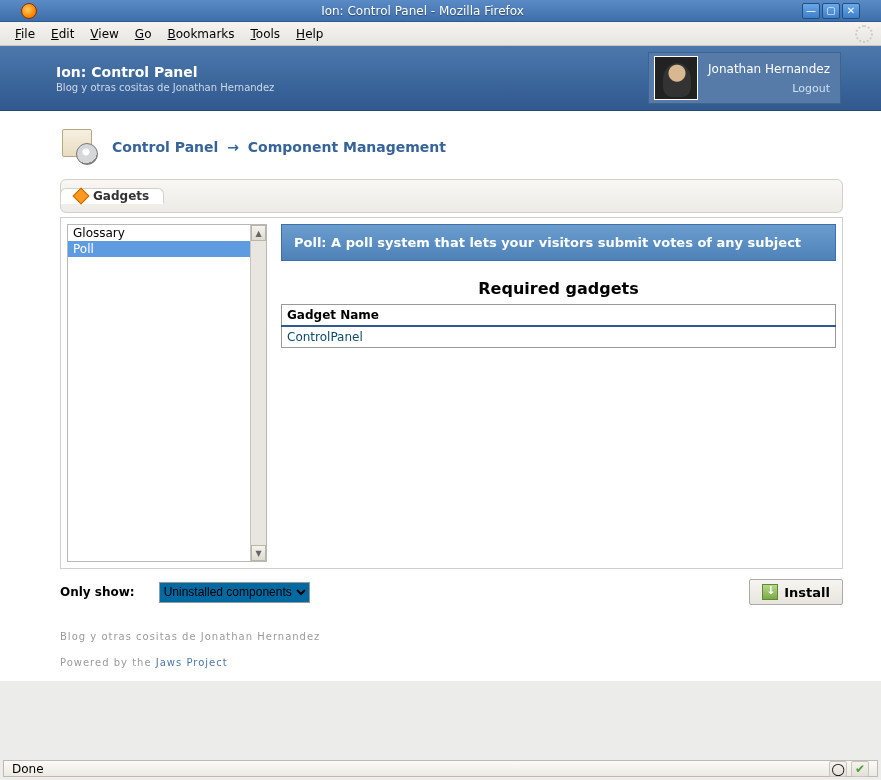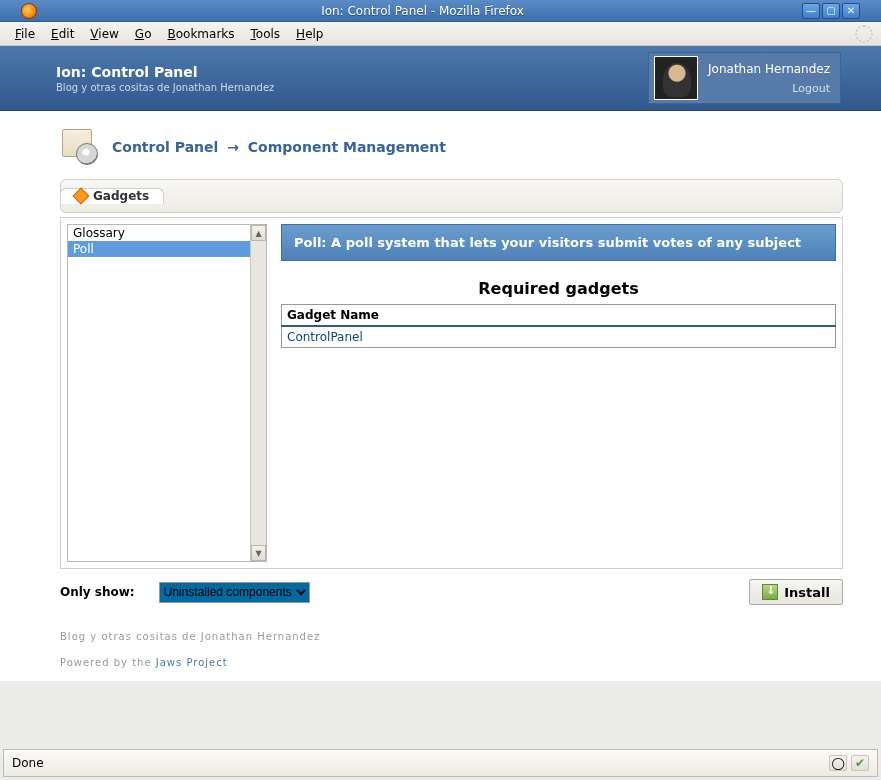--- a/index.html
+++ b/index.html
@@ -76,21 +76,21 @@
 .controls .flex { flex:1; }
 .install-btn { display:flex; align-items:center; gap:6px; border:1px solid #aaa; background:linear-gradient(#f6f5f1,#e7e5dd); padding:4px 12px; font-weight:bold; font-size:13px; cursor:pointer; border-radius:2px;text-align:center; }
 .install-btn .i-icon { width:16px; height:16px; background:linear-gradient(#b9d68f,#7aab44); border:1px solid #5e8a30; position:relative; }
 .install-btn .i-icon::after { content:'↓'; position:absolute; left:3px; top:-1px; color:#fff; font-size:11px; font-weight:bold; }
 
 
 .footer { color:#9a9a9a; font-size:10px; letter-spacing:1px; margin-top:24px; line-height:1.6; }
 .footer a { color:#4a77ab; text-decoration:none; }
 
 
-.statusbar { position:fixed; bottom:0; left:0; right:0; height:28px; border:1px solid #bcbab2; background:linear-gradient(#fbfaf7,#eceae2); display:flex; align-items:center; padding:4px 8px; font-size:12px; margin:3px; }
+.statusbar { position:fixed; bottom:0; left:0; right:0; height:17px; border:1px solid #bcbab2; background:linear-gradient(#fbfaf7,#eceae2); display:flex; align-items:center; padding:4px 8px; font-size:12px; margin:3px; }
 .statusbar .sb-flex { flex:1; }
 .statusbar .sb-icon { width:18px; height:16px; border:1px solid #c7c5bd; margin-left:4px; border-radius:2px; display:flex; align-items:center; justify-content:center; background:linear-gradient(#f5f3ec,#e3e0d6); }
 .sb-icon.shield { color:#4a9e3a; font-weight:bold; }
 </style>
 </head>
 <body>
 
 <div class="titlebar">
   <div class="app-icon"></div>
   <div class="title">Ion: Control Panel - Mozilla Firefox</div>

